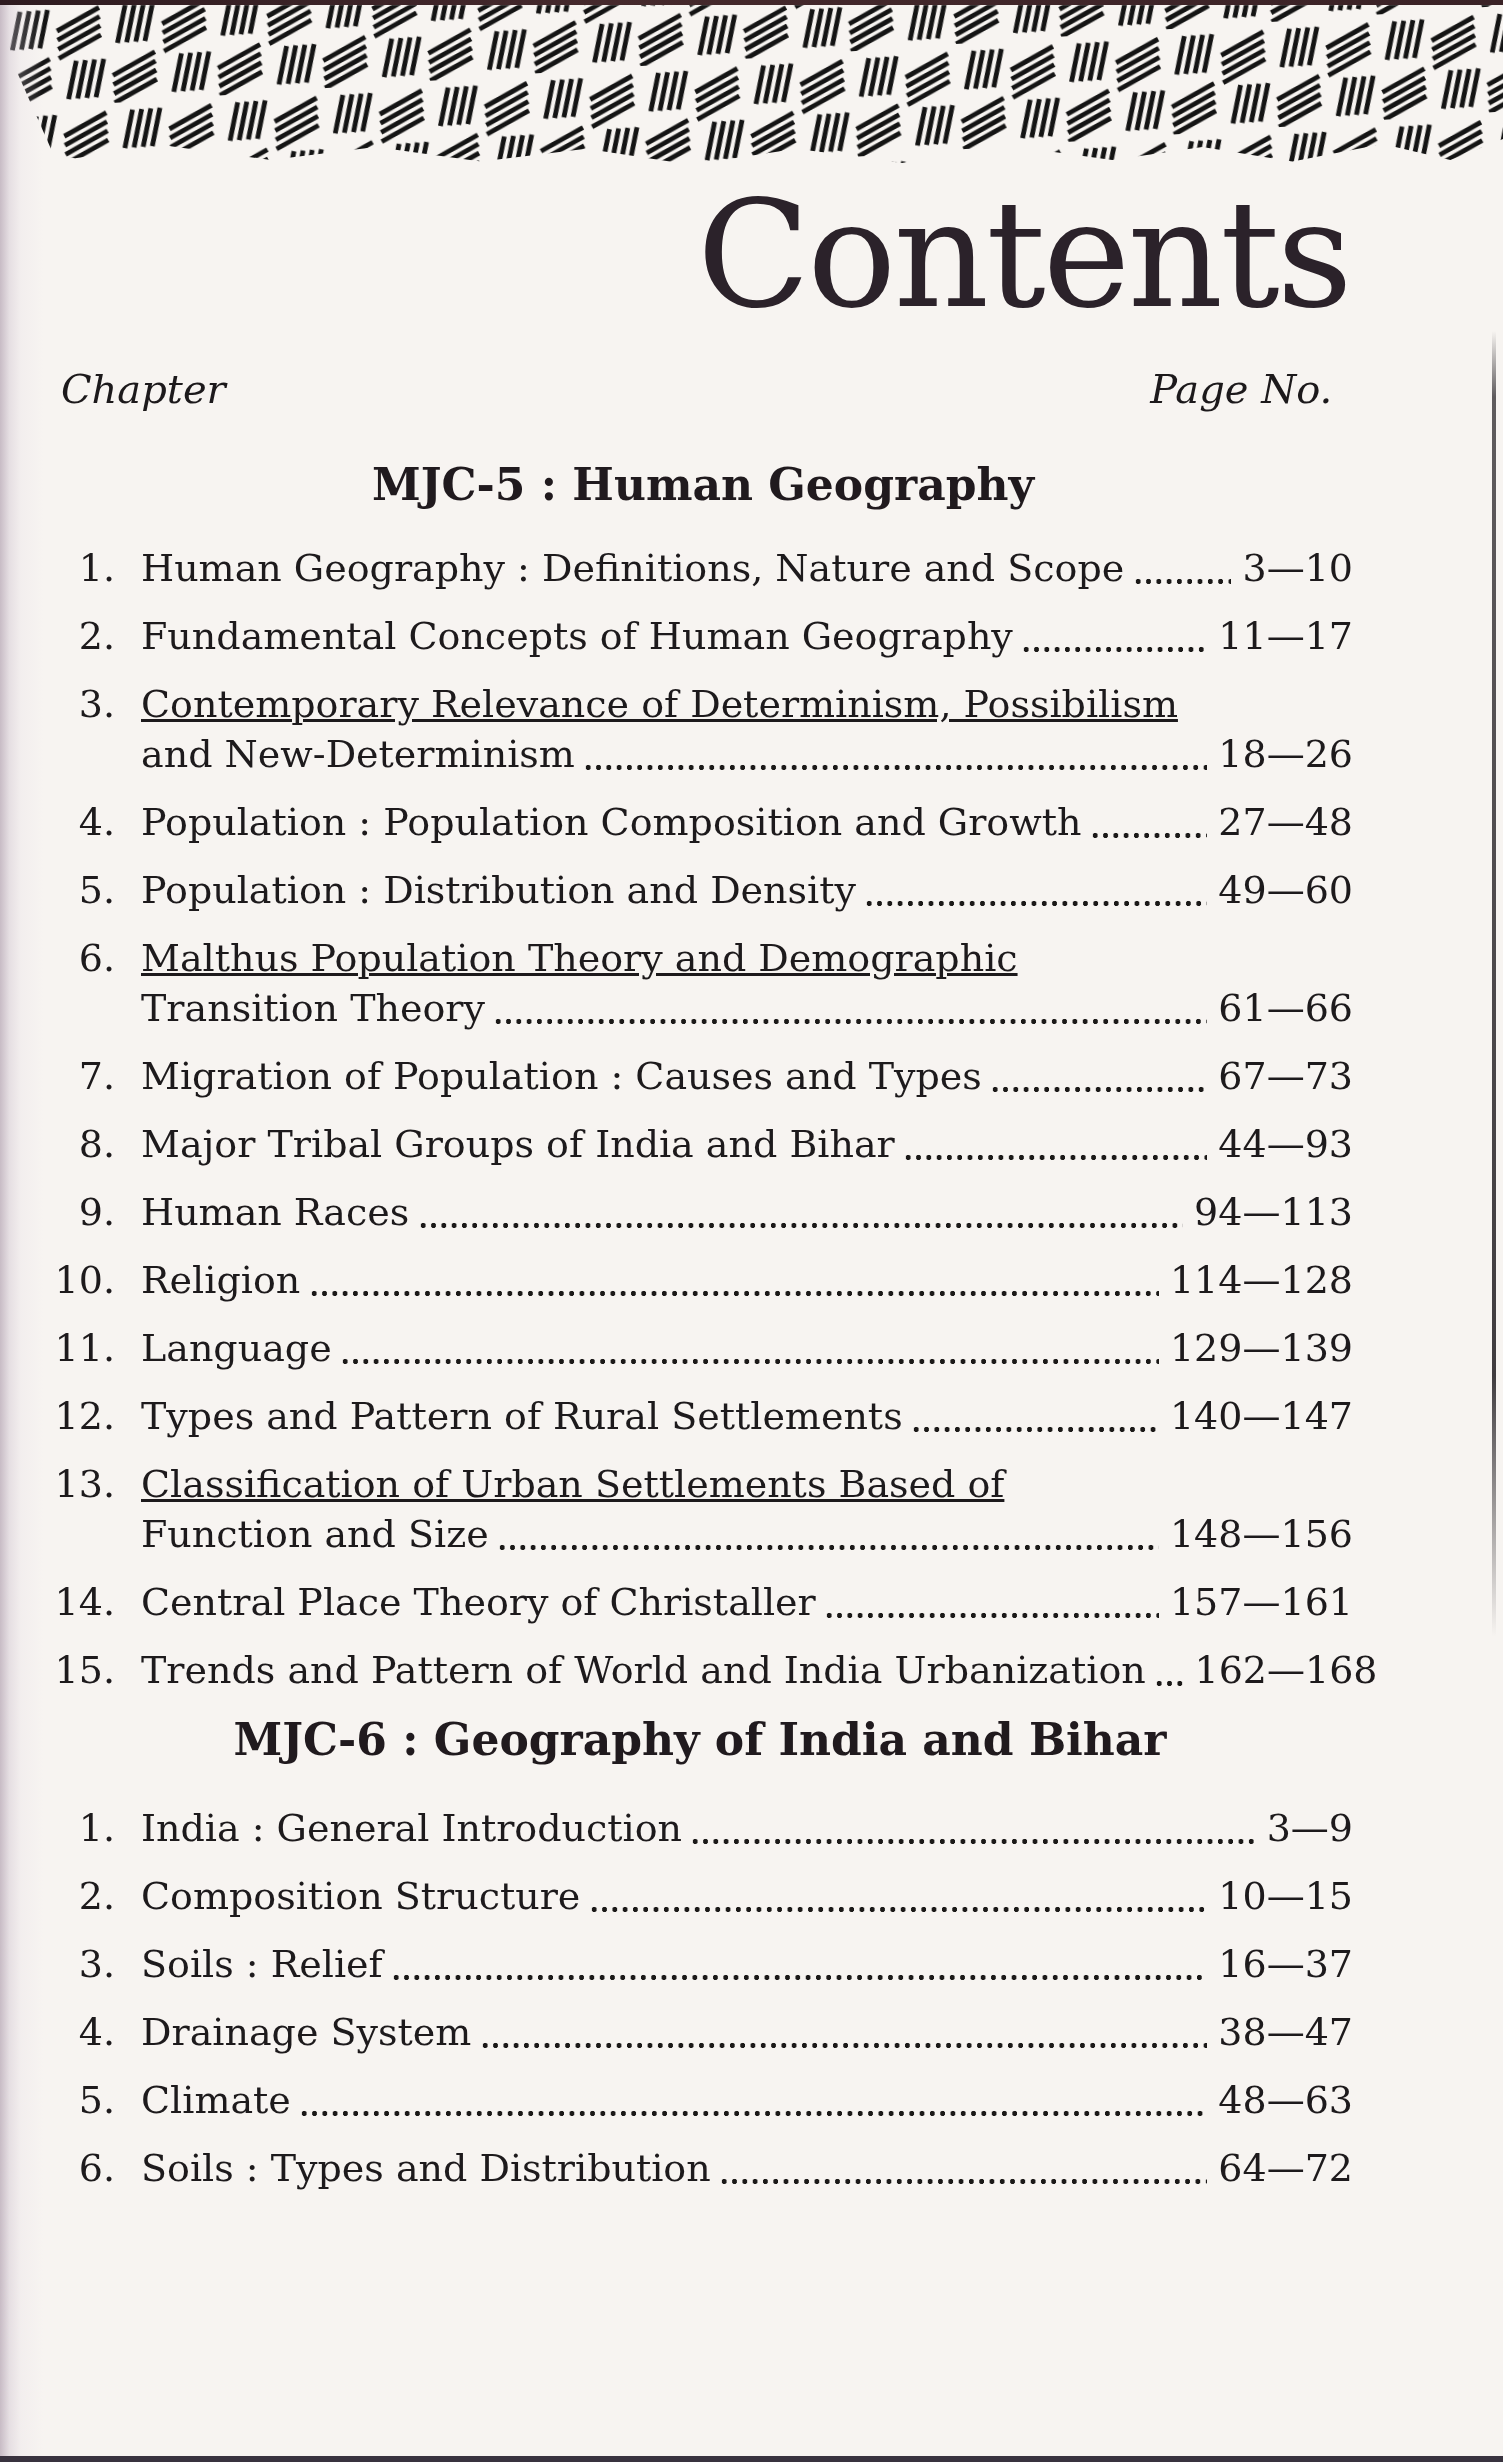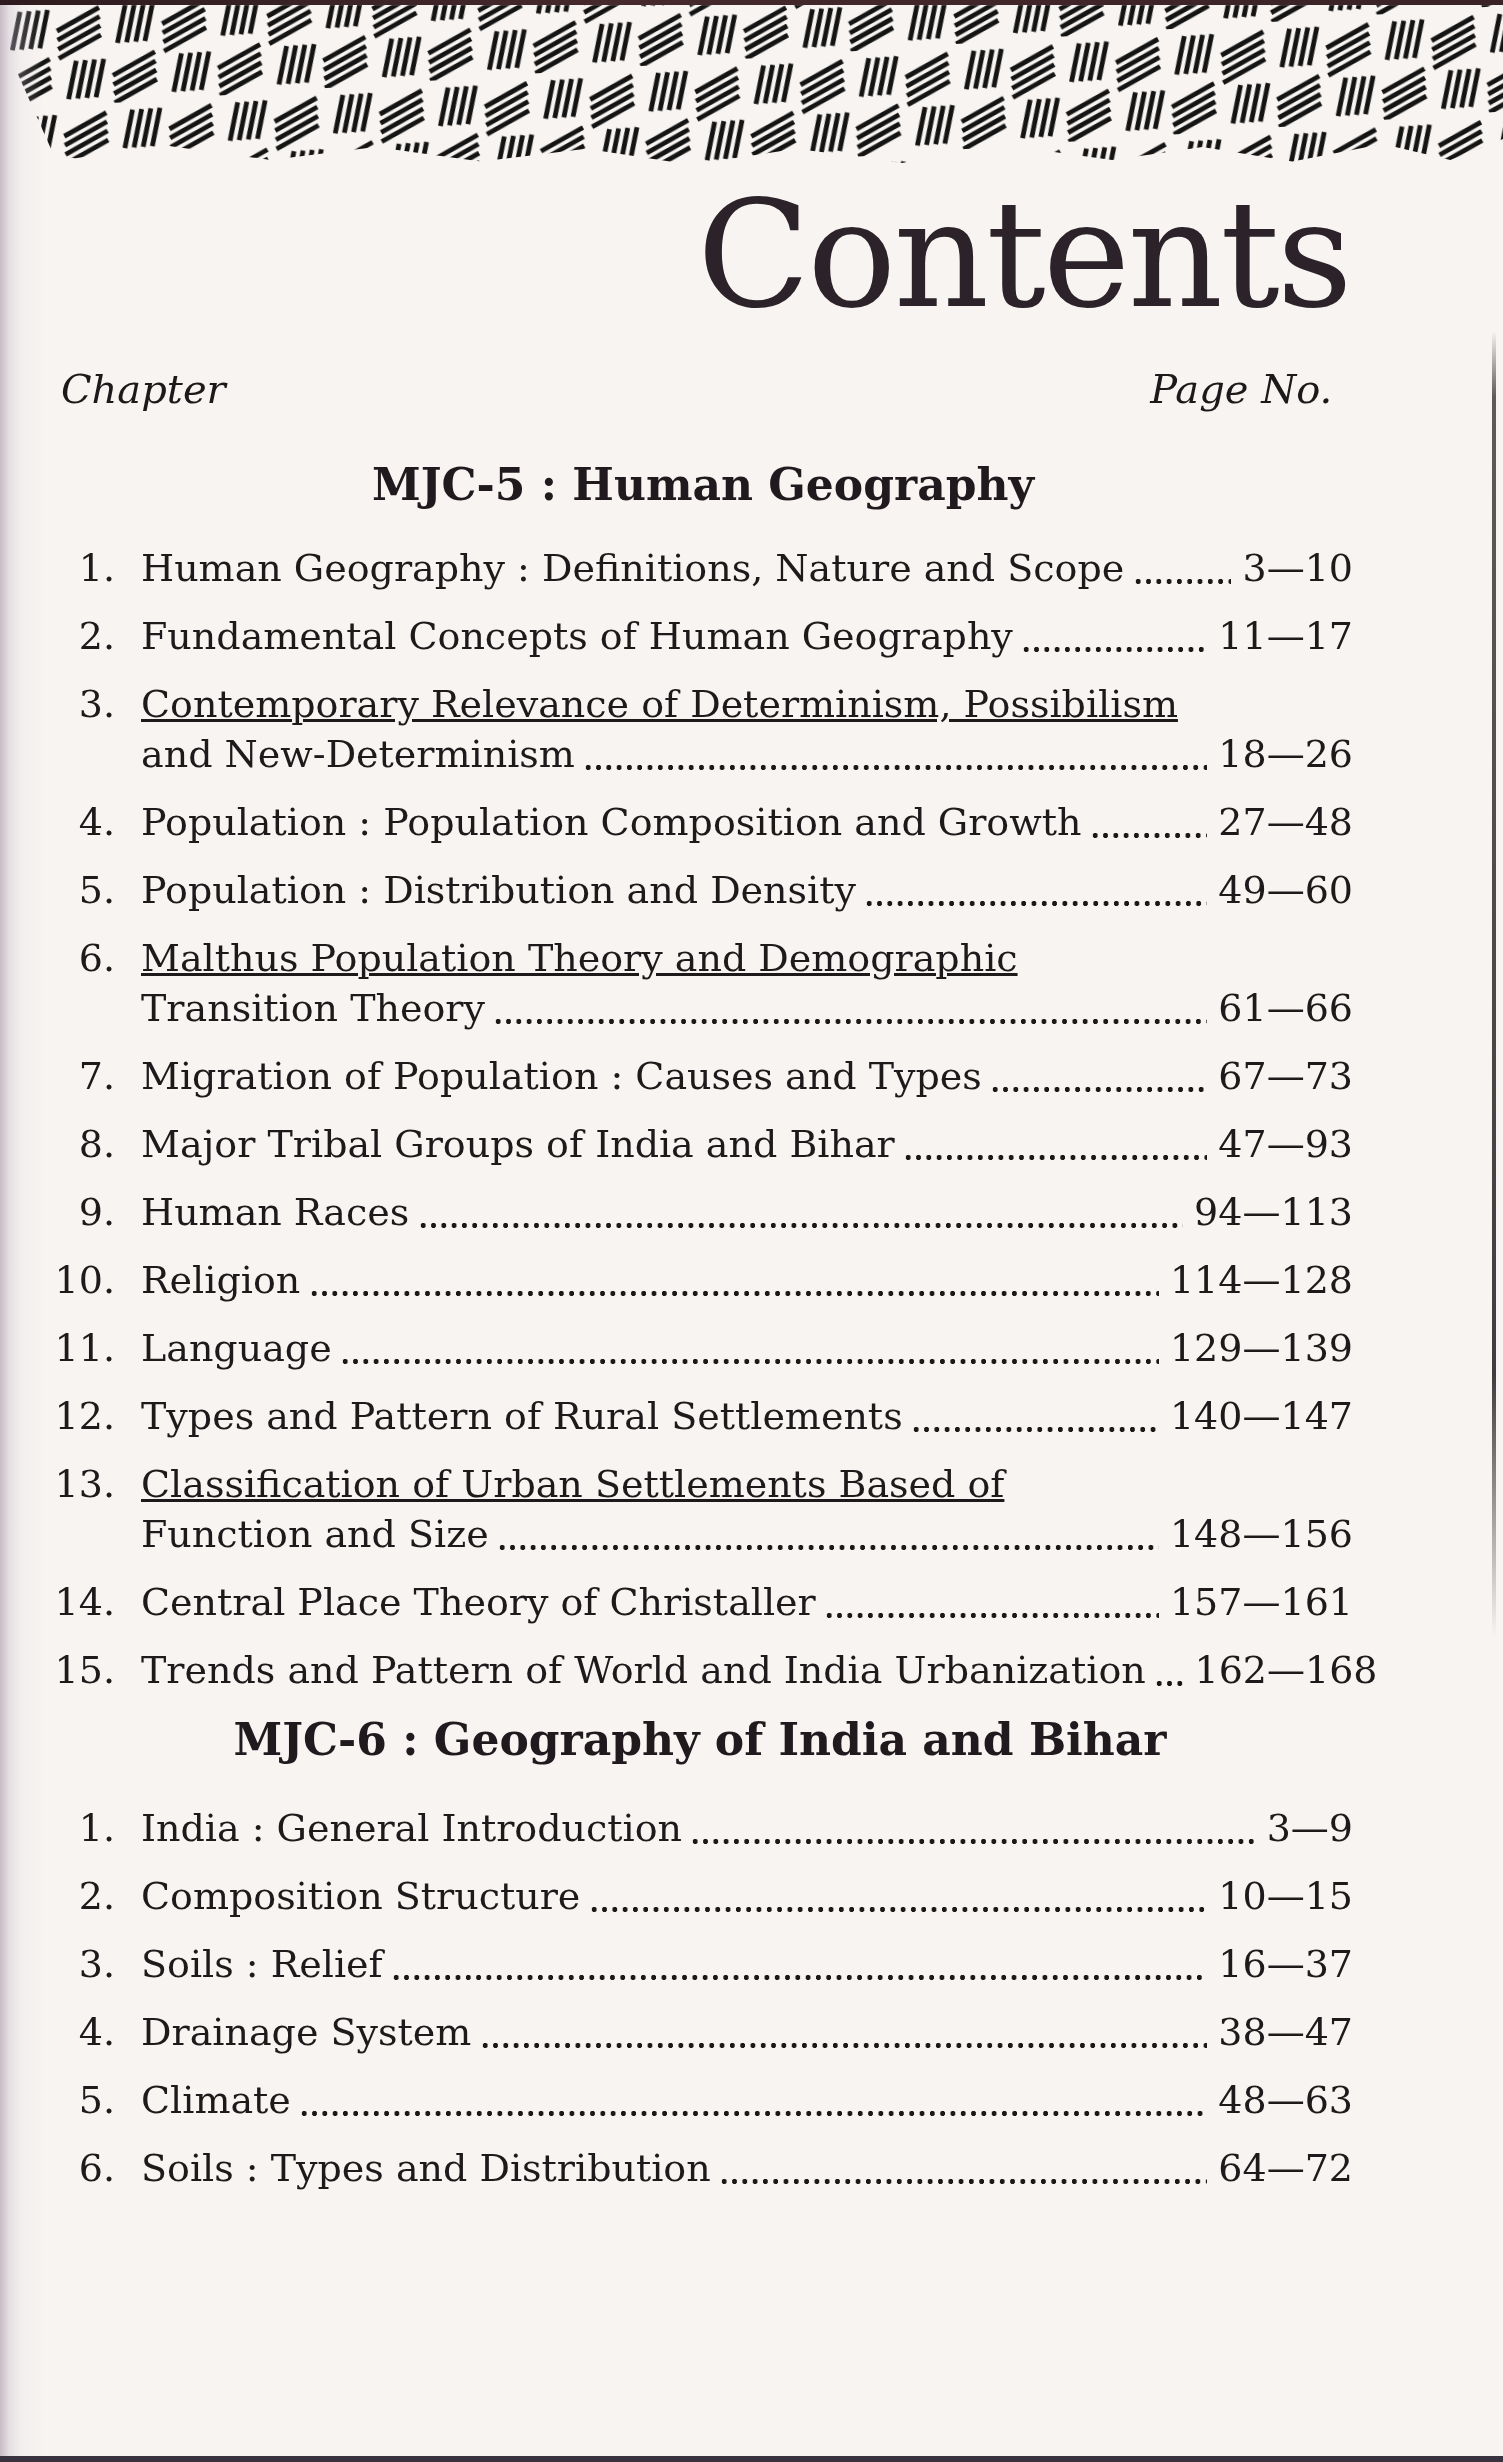--- a/index.html
+++ b/index.html
@@ -157,21 +157,21 @@
     </span>
       </span>
   </div>
 
   <div class="row">
     <span class="num">8.</span>
     <span class="entry">
         <span class="lrow">
       <span class="txt">Major Tribal Groups of India and Bihar</span>
       <span class="leader"></span>
-      <span class="pages">47—93</span>
+      <span class="pages">44—93</span>
     </span>
       </span>
   </div>
 
   <div class="row">
     <span class="num">9.</span>
     <span class="entry">
         <span class="lrow">
       <span class="txt">Human Races</span>
       <span class="leader"></span>

